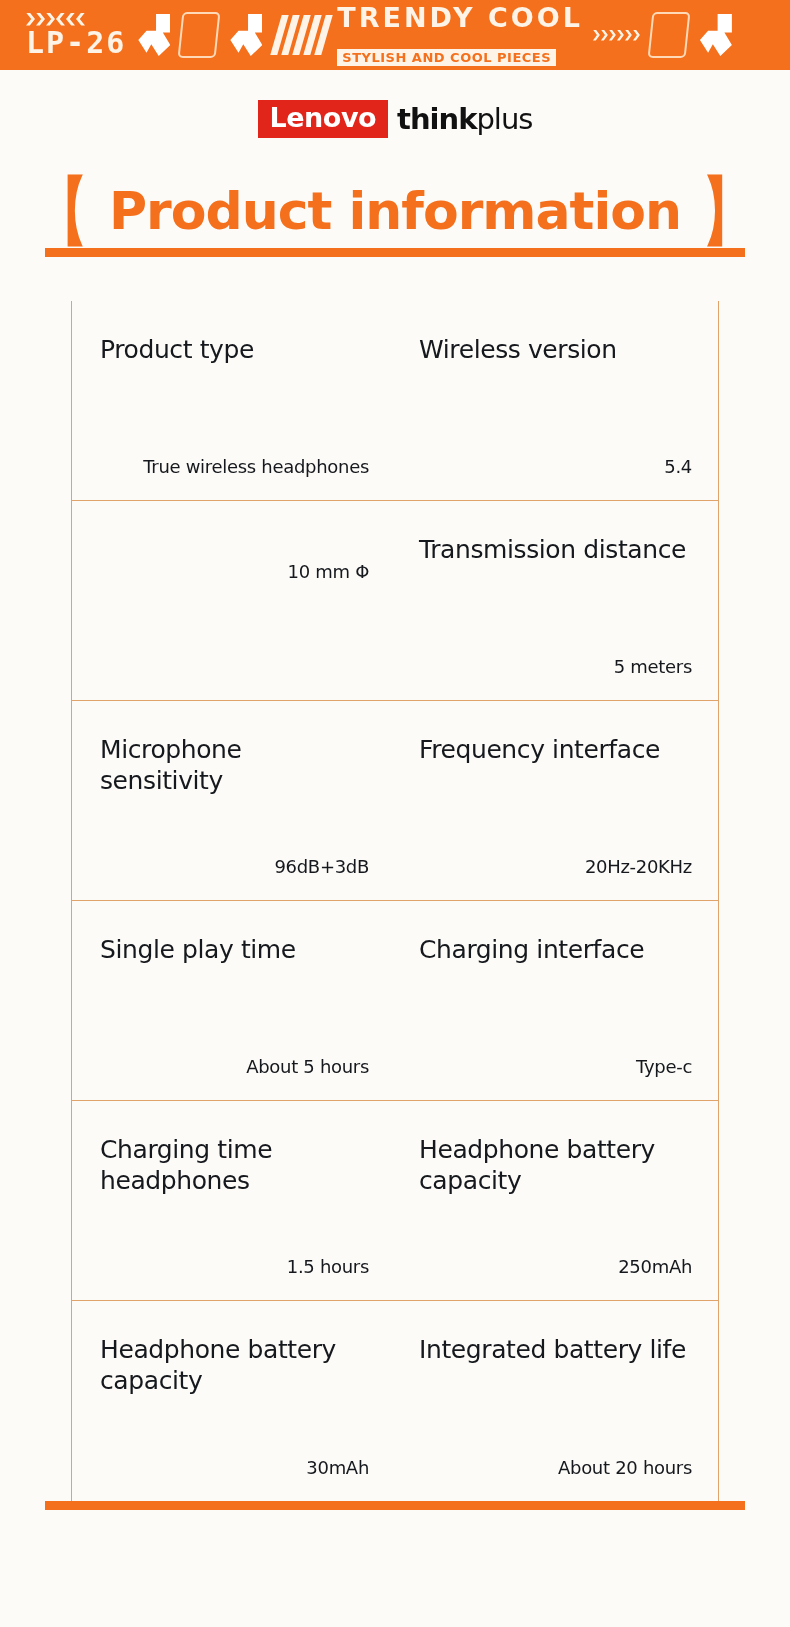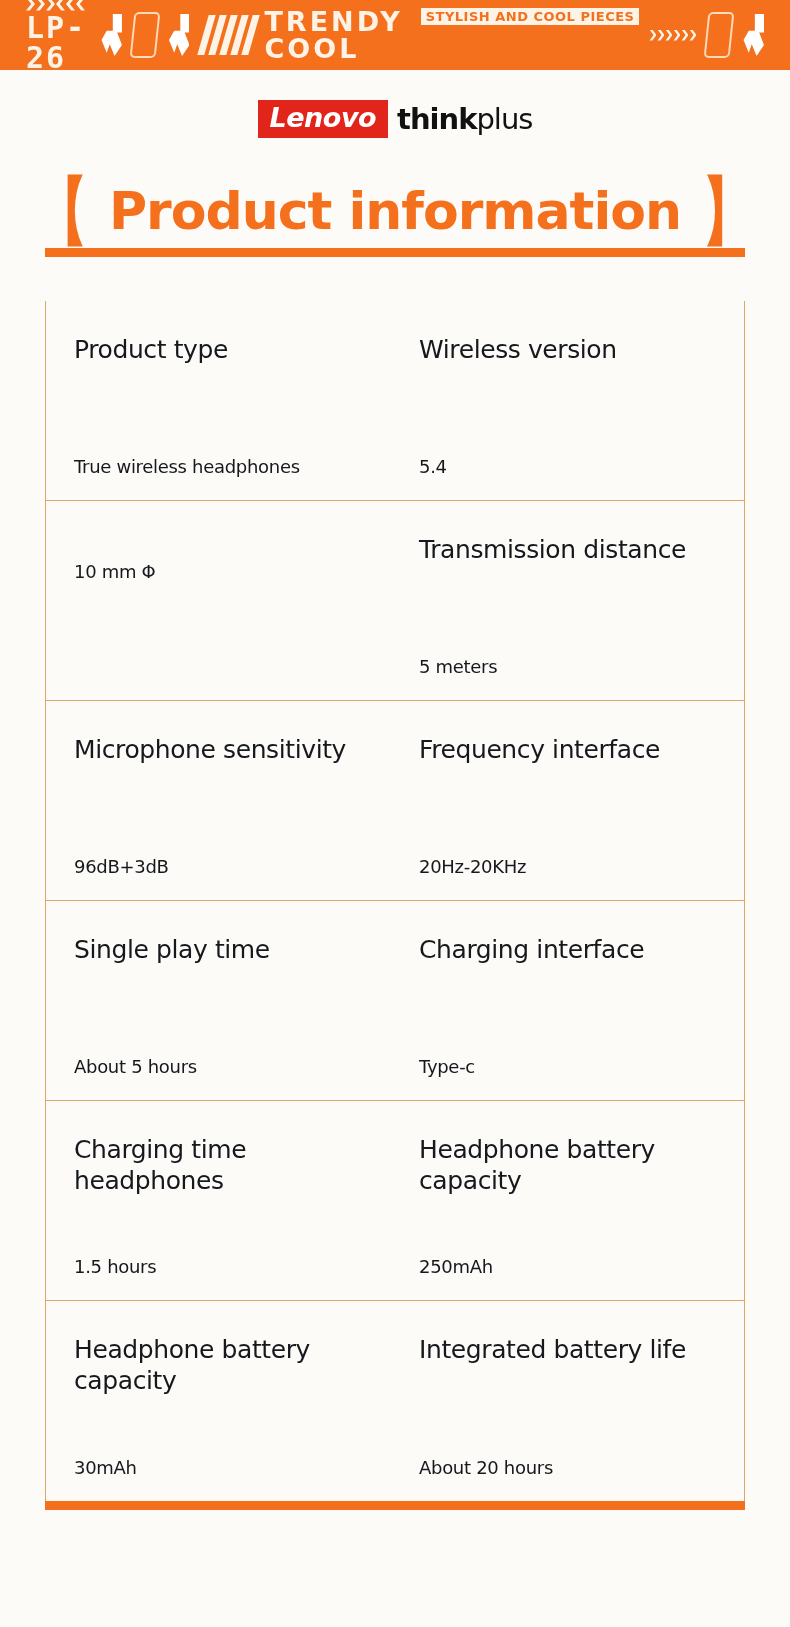--- a/index.html
+++ b/index.html
@@ -53,21 +53,21 @@
     border:2px solid #FFD9B8;
     clip-path:none;
     border-radius:5px;
     transform:skewX(-6deg);
   }
   .stripes{display:flex;align-items:center;gap:4px;height:40px;margin-left:4px;}
   .stripe{
     width:7px;height:40px;background:#FDF3E6;
     transform:skewX(-16deg);
   }
-  .trendy-block{display:flex;flex-direction:row;align-items:flex-start;gap:18px;}
+  .trendy-block{display:flex;flex-direction:column;align-items:flex-start;gap:18px;}
   .trendy{
     font-family:"DejaVu Sans", sans-serif;
     font-weight:bold;
     font-size:27px;
     letter-spacing:3px;
     color:#FDF3E6;
     line-height:1;
     -webkit-text-stroke:0px;
   }
   .tagline{
@@ -92,21 +92,20 @@
   }
   .lenovo{
     background:#E1251B;
     color:#FFFFFF;
     font-family:"DejaVu Sans", sans-serif;
     font-weight:bold;
     font-size:27px;
     letter-spacing:-0.5px;
     padding:4px 12px 6px 12px;
     line-height:1.05;
-    font-style:italic;
   }
   .thinkplus{
     font-family:"DejaVu Sans", sans-serif;
     font-size:29px;
     color:#111;
     letter-spacing:-1px;
     line-height:1;
   }
   .thinkplus b{font-weight:bold;}
   .thinkplus span{font-weight:normal;}
@@ -129,21 +128,21 @@
     font-family:"DejaVu Sans", sans-serif;
     font-weight:bold;
     font-size:52px;
     letter-spacing:-1px;
     line-height:1;
   }
 
   
   .table-wrap{
     margin:44px auto 0 auto;
-    width:700px;
+    width:648px;
     border:1px solid #E0A46A;
     border-top:none;border-bottom:none;
     box-sizing:border-box;
   }
   .bar-top{width:700px;height:9px;background:#F4701C;margin:0 auto;}
   .bar-bot{width:700px;height:9px;background:#F4701C;margin:0 auto;}
   .row{
     display:flex;
     border-bottom:1px solid #E0A46A;
     box-sizing:border-box;
@@ -166,20 +165,21 @@
     letter-spacing:-0.4px;
     font-weight:normal;
   }
   .v{
     font-family:"DejaVu Sans", sans-serif;
     font-size:18px;
     color:#15181C;
     line-height:1.2;
     letter-spacing:-0.3px;
     margin-top:26px;
+    text-align:right;
   }
 </style>
 </head>
 <body>
 
 <div class="banner">
   <div class="banner-inner">
 
     <div class="lp-block">
       <div class="chev-row">

